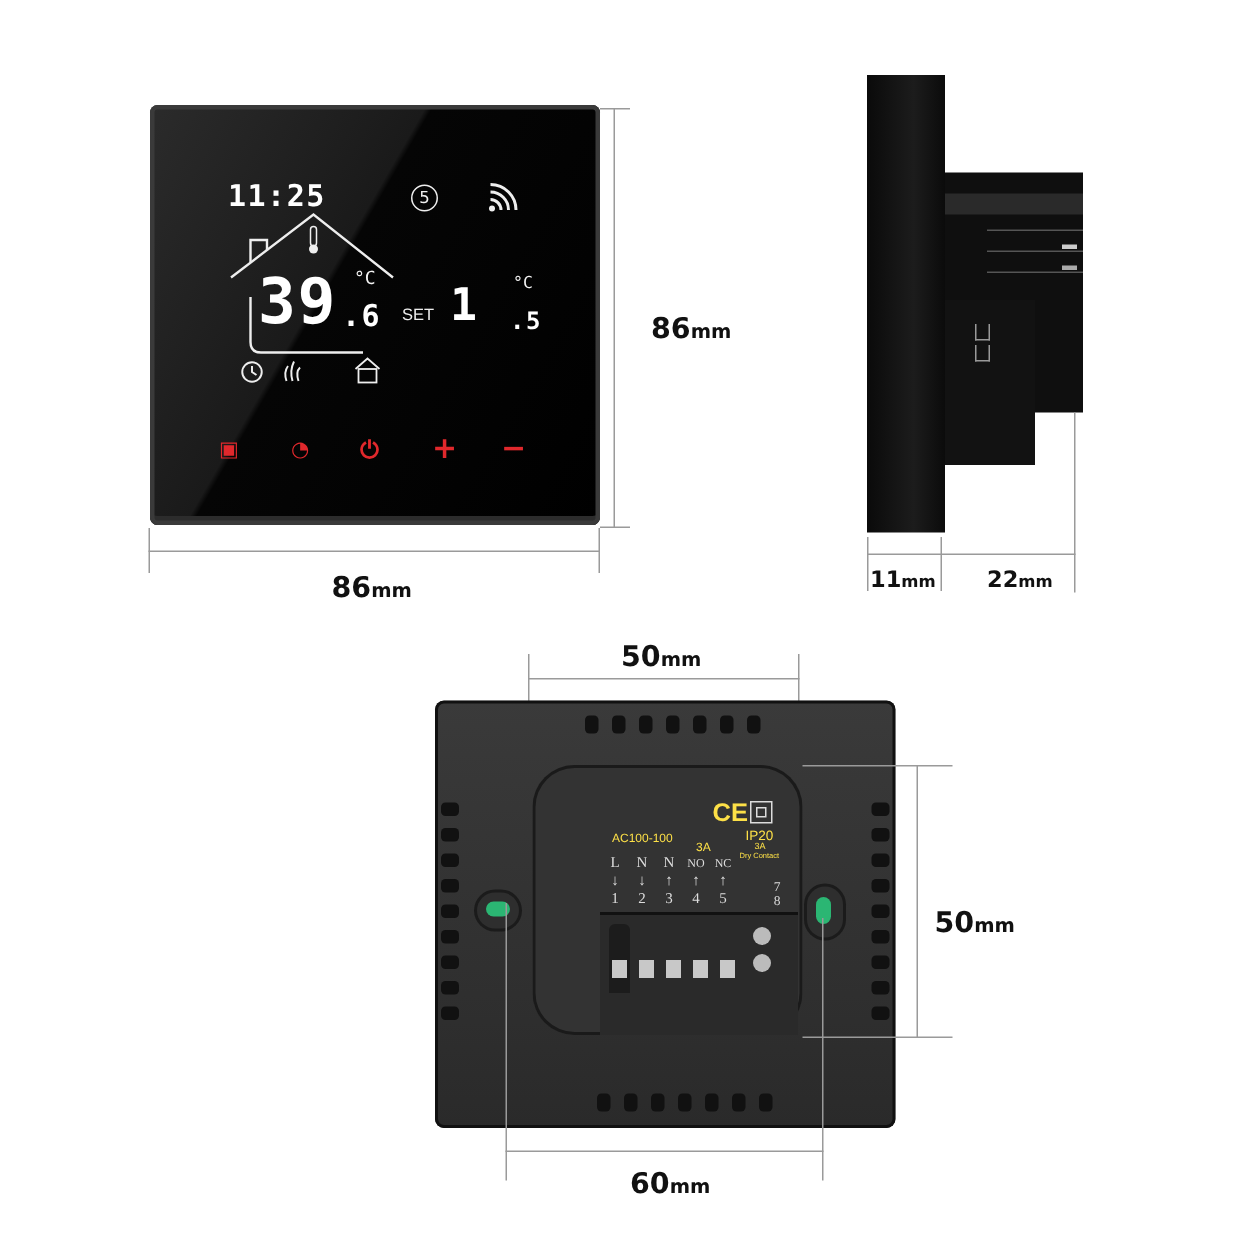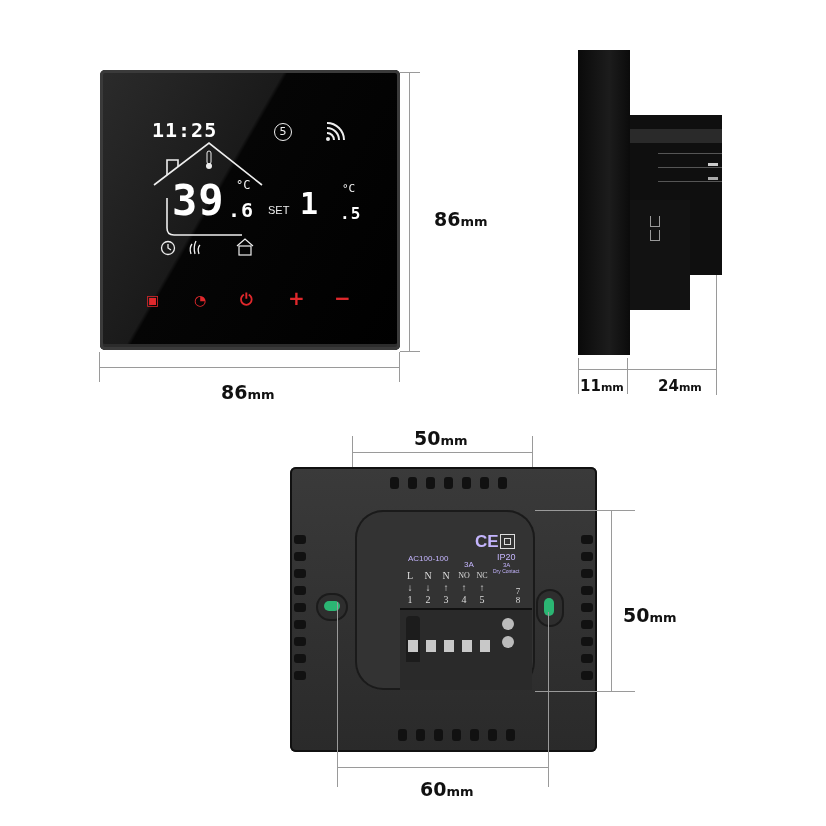--- a/index.html
+++ b/index.html
@@ -18,21 +18,21 @@
   
   .side-plate{left:578px;top:50px;width:52px;height:305px;background:linear-gradient(90deg,#0a0a0a,#1c1c1c 60%,#0b0b0b);}
   .side-body{left:630px;top:115px;width:92px;height:160px;background:#0f0f0f;}
   .side-body2{left:630px;top:200px;width:60px;height:110px;background:#121212;}
   
   .back{left:290px;top:467px;width:307px;height:285px;background:linear-gradient(180deg,#3a3a3a,#2a2a2a);border-radius:6px;box-shadow:inset 0 0 0 2px #111;}
   .back-inner{left:355px;top:510px;width:180px;height:180px;background:#333;border-radius:28px;box-shadow:inset 0 0 0 2px #1a1a1a;}
   .terminal{left:400px;top:608px;width:132px;height:80px;background:#2a2a2a;border-top:2px solid #111;}
   .slot{position:absolute;width:14px;height:18px;background:#1a1a1a;border-radius:4px 4px 0 0;}
   .vent{position:absolute;width:12px;height:9px;background:#111;border-radius:3px;}
-  .tiny{position:absolute;color:#c4b5fd;font-family:"Liberation Sans",sans-serif;font-size:8px;white-space:nowrap;}
+  .tiny{position:absolute;color:#fde047;font-family:"Liberation Sans",sans-serif;font-size:8px;white-space:nowrap;}
   .term-label{position:absolute;color:#ddd;font-family:"Liberation Serif",serif;font-size:10px;text-align:center;width:16px;}
 </style>
 </head>
 <body>
 
 <div class="abs front">
   <div class="abs lcd seg" style="left:52px;top:48px;font-size:20px;">11:25</div>
 
   <div class="abs" style="left:174px;top:53px;width:16px;height:16px;border:1.5px solid #eee;border-radius:50%;color:#eee;font-size:11px;text-align:center;line-height:16px;"><span>5</span></div>
 
@@ -102,21 +102,21 @@
 </div>
 <div class="abs side-body2">
   <div class="abs" style="left:20px;top:16px;width:8px;height:10px;border:1px solid #999;border-top:none;"></div>
   <div class="abs" style="left:20px;top:30px;width:8px;height:10px;border:1px solid #999;border-top:none;"></div>
 </div>
 <div class="dimline" style="left:578px;top:358px;width:1px;height:36px;"></div>
 <div class="dimline" style="left:627px;top:358px;width:1px;height:36px;"></div>
 <div class="dimline" style="left:716px;top:275px;width:1px;height:120px;"></div>
 <div class="dimline" style="left:578px;top:369px;width:139px;height:1px;"></div>
 <div class="dimlabel" style="left:580px;top:377px;font-size:15px;"><span>11</span><span class="unit" style="font-size:11px">mm</span></div>
-<div class="dimlabel" style="left:658px;top:377px;font-size:15px;"><span>24</span><span class="unit" style="font-size:11px">mm</span></div>
+<div class="dimlabel" style="left:658px;top:377px;font-size:15px;"><span>22</span><span class="unit" style="font-size:11px">mm</span></div>
 
 <div class="dimline" style="left:352px;top:436px;width:1px;height:180px;"></div>
 <div class="dimline" style="left:532px;top:436px;width:1px;height:180px;"></div>
 <div class="dimline" style="left:352px;top:452px;width:181px;height:1px;"></div>
 <div class="dimlabel" style="left:414px;top:427px;"><span>50</span><span class="unit">mm</span></div>
 
 <div class="abs back">
 
   <div class="vent" style="left:100px;top:10px;width:9px;height:12px;"></div>
   <div class="vent" style="left:118px;top:10px;width:9px;height:12px;"></div>

